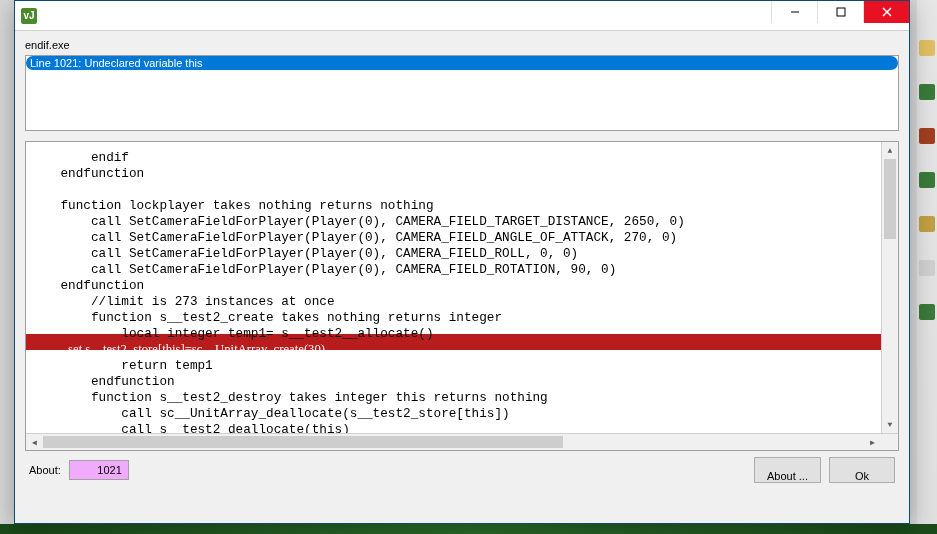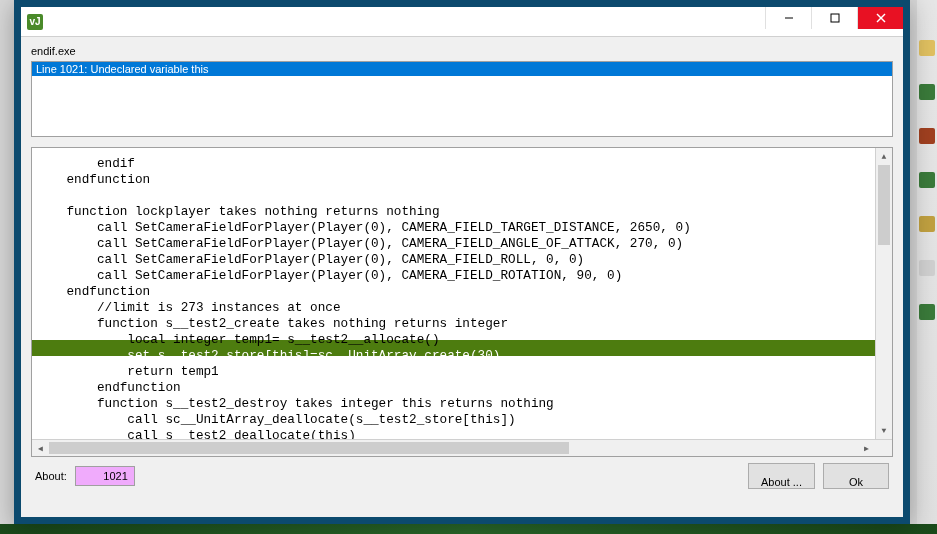--- a/index.html
+++ b/index.html
@@ -39,21 +39,21 @@
     margin-bottom: 28px;
     border-radius: 2px;
   }
   .window {
     position: absolute;
     left: 14px;
     top: 0;
     width: 896px;
     height: 524px;
     background: #f0f0f0;
-    border: 7px solid #0c4a6e;
+    border: 1px solid #0c4a6e;
     box-shadow: 0 4px 24px rgba(0,0,0,0.3);
   }
   .titlebar {
     height: 30px;
     background: #fff;
     border-bottom: 1px solid #d0d0d0;
     display: flex;
     align-items: center;
     position: relative;
   }
@@ -116,40 +116,42 @@
     margin-top: 4px;
     margin-bottom: 10px;
     overflow: hidden;
   }
   .error-row {
     background: #0078d7;
     color: #fff;
     font-size: 11px;
     padding: 1px 4px;
     white-space: nowrap;
+    border-radius: 7px;
   }
   .code-box {
     border: 1px solid #a0a0a0;
     background: #fff;
     height: 310px;
     font-family: "Courier New", monospace;
     font-size: 12.7px;
     line-height: 15px;
     overflow: hidden;
     position: relative;
   }
   .code-inner {
     padding: 0;
     white-space: pre;
     color: #000;
   }
   .code-line { padding: 8px 4px; height: 15px; }
   .code-line.hl {
-    background: #4d7c0f;
+    background: #b91c1c;
     color: #fff;
+    font-family: Liberation Serif, serif;
   }
   .scroll-v {
     position: absolute;
     right: 0;
     top: 0;
     width: 17px;
     height: calc(100% - 17px);
     background: #f0f0f0;
     border-left: 1px solid #d0d0d0;
   }

